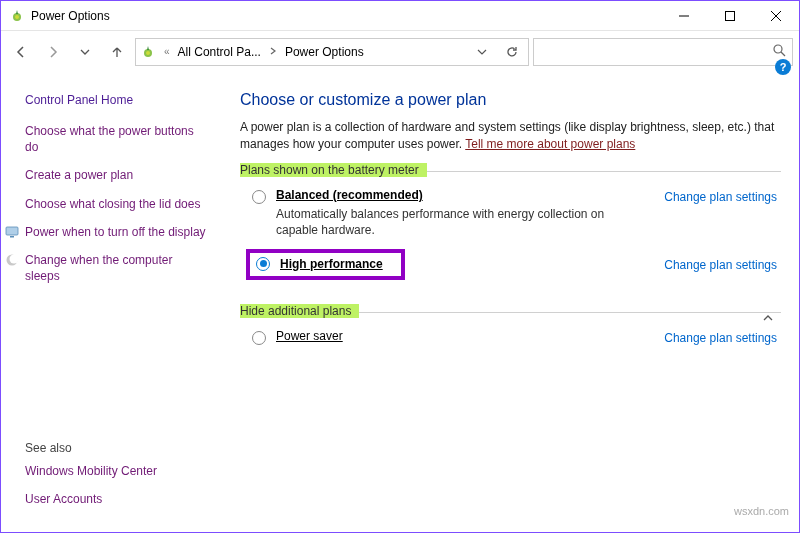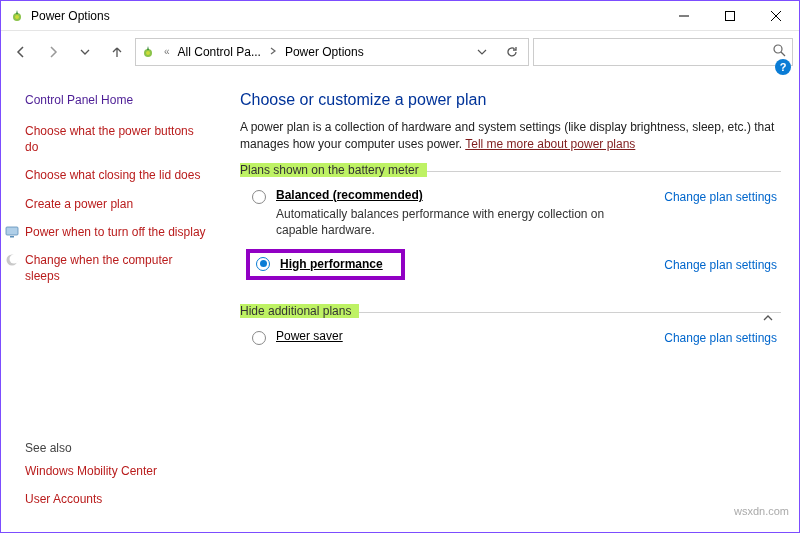--- a/index.html
+++ b/index.html
@@ -87,21 +87,21 @@
     padding: 14px 18px 14px 18px;
     display: flex;
     flex-direction: column;
   }
   .sidebar .home {
     color: #4c1d95;
     font-size: 12px;
     margin: 6px 0 16px 6px;
   }
   .slink {
-    color: #b91c1c;
+    color: #701a75;
     font-size: 12px;
     margin: 0 0 12px 6px;
     line-height: 1.35;
     position: relative;
   }
   .slink .sicon {
     position: absolute;
     left: -20px; top: 1px;
     width: 14px; height: 14px;
     display: inline-flex; align-items: center; justify-content: center;
@@ -303,22 +303,22 @@
 </div>
 
 <div class="body">
 
   <span class="helpbtn">?</span>
 
   <div class="sidebar">
     <div class="home">Control Panel Home</div>
 
     <div class="slink">Choose what the power buttons do</div>
+    <div class="slink">Create a power plan</div>
     <div class="slink">Choose what closing the lid does</div>
-    <div class="slink">Create a power plan</div>
     <div class="slink">
       <span class="sicon">
         <svg width="14" height="14" viewBox="0 0 14 14">
             <rect x="1" y="2" width="12" height="8" rx="1" fill="#b0cfe8" stroke="#5b8eb8" stroke-width="0.8"></rect>
             <rect x="5" y="11" width="4" height="1.5" fill="#5b8eb8"></rect>
           </svg>
       </span>
       <span>Power when to turn off the display</span>
     </div>
     <div class="slink">

